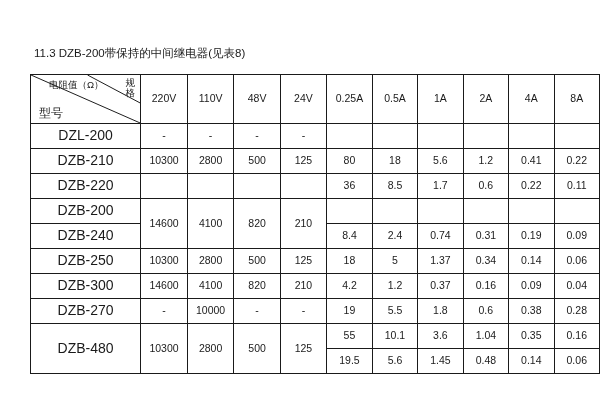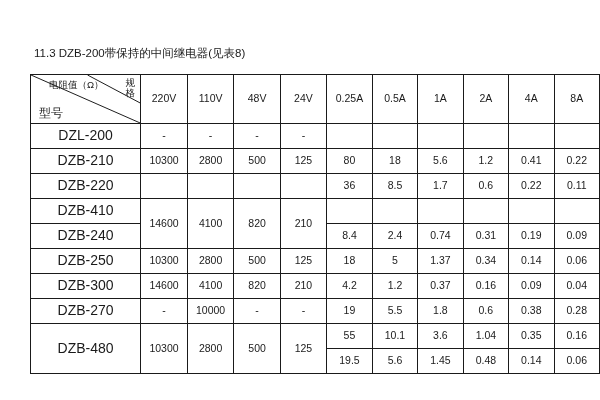--- a/index.html
+++ b/index.html
@@ -173,21 +173,21 @@
         <td class="blank"></td>
         <td>36</td>
         <td>8.5</td>
         <td>1.7</td>
         <td>0.6</td>
         <td>0.22</td>
         <td>0.11</td>
       </tr>
 
       <tr>
-        <td class="model-cell">DZB-410</td>
+        <td class="model-cell">DZB-200</td>
         <td rowspan="2">14600</td>
         <td rowspan="2">4100</td>
         <td rowspan="2">820</td>
         <td rowspan="2">210</td>
         <td></td>
         <td></td>
         <td></td>
         <td></td>
         <td></td>
         <td></td>

